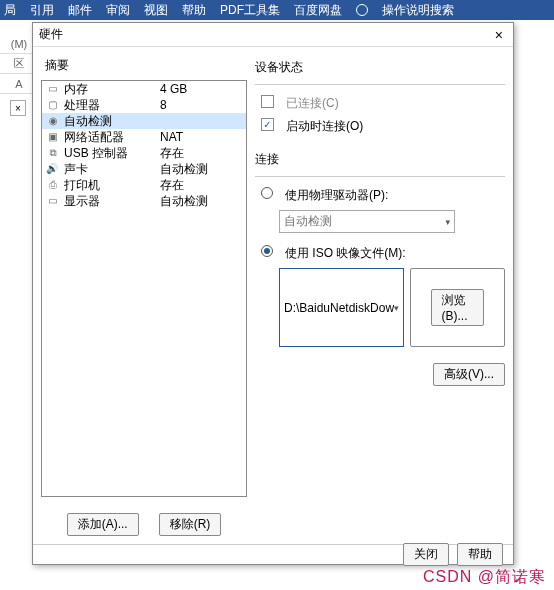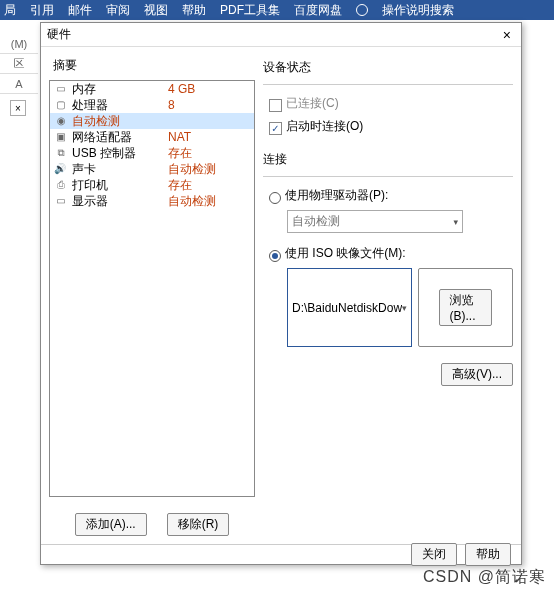--- a/index.html
+++ b/index.html
@@ -2,57 +2,57 @@
 <html><head>
 <meta charset="utf-8">
 <style>
 * { box-sizing: border-box; margin: 0; padding: 0; font-family: "Microsoft YaHei", sans-serif; font-size: 12px; }
 body { background: #fff; width: 554px; height: 590px; overflow: hidden; position: relative; }
 
 .topbar { background: #2b579a; height: 20px; display: flex; align-items: center; padding: 0 4px; color: #fff; gap: 14px; }
 .topbar span { color: #fff; font-size: 12px; }
 .bulb-icon { width: 12px; height: 12px; border: 1px solid #fff; border-radius: 50%; position: relative; }
 
-.dialog { position: absolute; left: 40px; top: 22px; width: 482px; height: 543px; background: #fff; border: 1px solid #888; box-shadow: 2px 2px 6px rgba(0,0,0,0.3); display: flex; flex-direction: column; }
+.dialog { position: absolute; left: 32px; top: 22px; width: 482px; height: 543px; background: #fff; border: 1px solid #888; box-shadow: 2px 2px 6px rgba(0,0,0,0.3); display: flex; flex-direction: column; }
 .titlebar { height: 24px; display: flex; align-items: center; justify-content: space-between; padding: 0 6px; border-bottom: 1px solid #ddd; }
 .titlebar .title { font-size: 12px; }
 .close-x { font-size: 14px; cursor: pointer; padding: 0 4px; }
 
 .content { flex: 1; display: flex; padding: 8px; gap: 8px; }
 
 .leftpane { width: 240px; display: flex; flex-direction: column; }
 .headers { display: flex; font-weight: normal; color: #000; padding: 2px 4px; }
 .headers .h1 { width: 100px; }
 .headers .h2 { flex: 1; }
 .listbox { flex: 1; border: 1px solid #888; margin-top: 4px; overflow: auto; }
 .row { display: flex; align-items: center; padding: 1px 4px; height: 16px; }
 .row.selected { background: #d0e7ff; }
 .row .ricon { width: 14px; height: 12px; margin-right: 4px; color: #666; text-align: center; font-size: 10px; }
 .row .dev { width: 96px; color: #000; }
-.row .sum { flex: 1; color: #c2410c; }
+.row .sum { flex: 1; color: #000000; }
 .leftbuttons { display: flex; justify-content: center; gap: 20px; margin-top: 16px; }
 .btn { border: 1px solid #888; background: #f5f5f5; padding: 2px 10px; cursor: pointer; border-radius: 2px; }
 
 .rightpane { flex: 1; display: flex; flex-direction: column; gap: 6px; position: relative; }
 .group-label { color: #000; margin-top: 4px; }
 .sep { border-top: 1px solid #ccc; width: 100%; margin-top:2px; margin-bottom: 4px; }
-.chk-row, .radio-row { display: flex; align-items: flex-end; gap: 4px; padding-left: 6px; }
+.chk-row, .radio-row { display: flex; align-items: flex-start; gap: 12px; padding-left: 6px; }
 .chk-box { width: 13px; height: 13px; border: 1px solid #888; display: flex; align-items: center; justify-content: center; font-size: 10px; color: #2b579a; }
 .radio-circle { width: 12px; height: 12px; border: 1px solid #555; border-radius: 50%; display: flex; align-items: center; justify-content: center; }
 .radio-circle.on::after { content: ""; width: 6px; height: 6px; background: #2b579a; border-radius: 50%; }
 .indent { margin-left: 24px; }
 .select-box { border: 1px solid #aaa; padding: 2px 4px; width: 176px; display: flex; justify-content: space-between; align-items: center; color: #777; }
 .select-box.active { color: #000; border: 1px solid #2b579a; }
 .iso-row { display: flex; gap: 6px; }
 .browse-group { border: 1px solid #888; padding: 20px; display:flex; align-items:center; border-radius:2px;}
 .adv-row { display: flex; justify-content: flex-end; margin-top: 10px; }
 
 .footer { height: 20px; border-top: 1px solid #ccc; display: flex; justify-content: flex-end; align-items: center; gap: 8px; padding-right: 10px; }
 
-.watermark { position: absolute; right: 8px; bottom: 2px; color: #404040; font-size: 16px; letter-spacing: 1px; pointer-events: none; }
+.watermark { position: absolute; right: 8px; bottom: 2px; color: #be185d; font-size: 16px; letter-spacing: 1px; pointer-events: none; }
 .left-strip { position: absolute; left: 0; top: 34px; width: 38px; }
 .left-strip .sm { height: 20px; border-bottom: 1px solid #ddd; display:flex; align-items:center; justify-content:center; color:#666; font-size:11px;}
 .left-strip .xbtn { margin-top: 6px; width: 16px; height: 16px; border: 1px solid #aaa; display:flex; align-items:center; justify-content:center; margin-left: 10px; font-size:10px;}
 .chevron { font-size: 9px; color: #555; }
 </style>
 </head>
 <body>
 
 <div class="topbar">
   <span>局</span>

